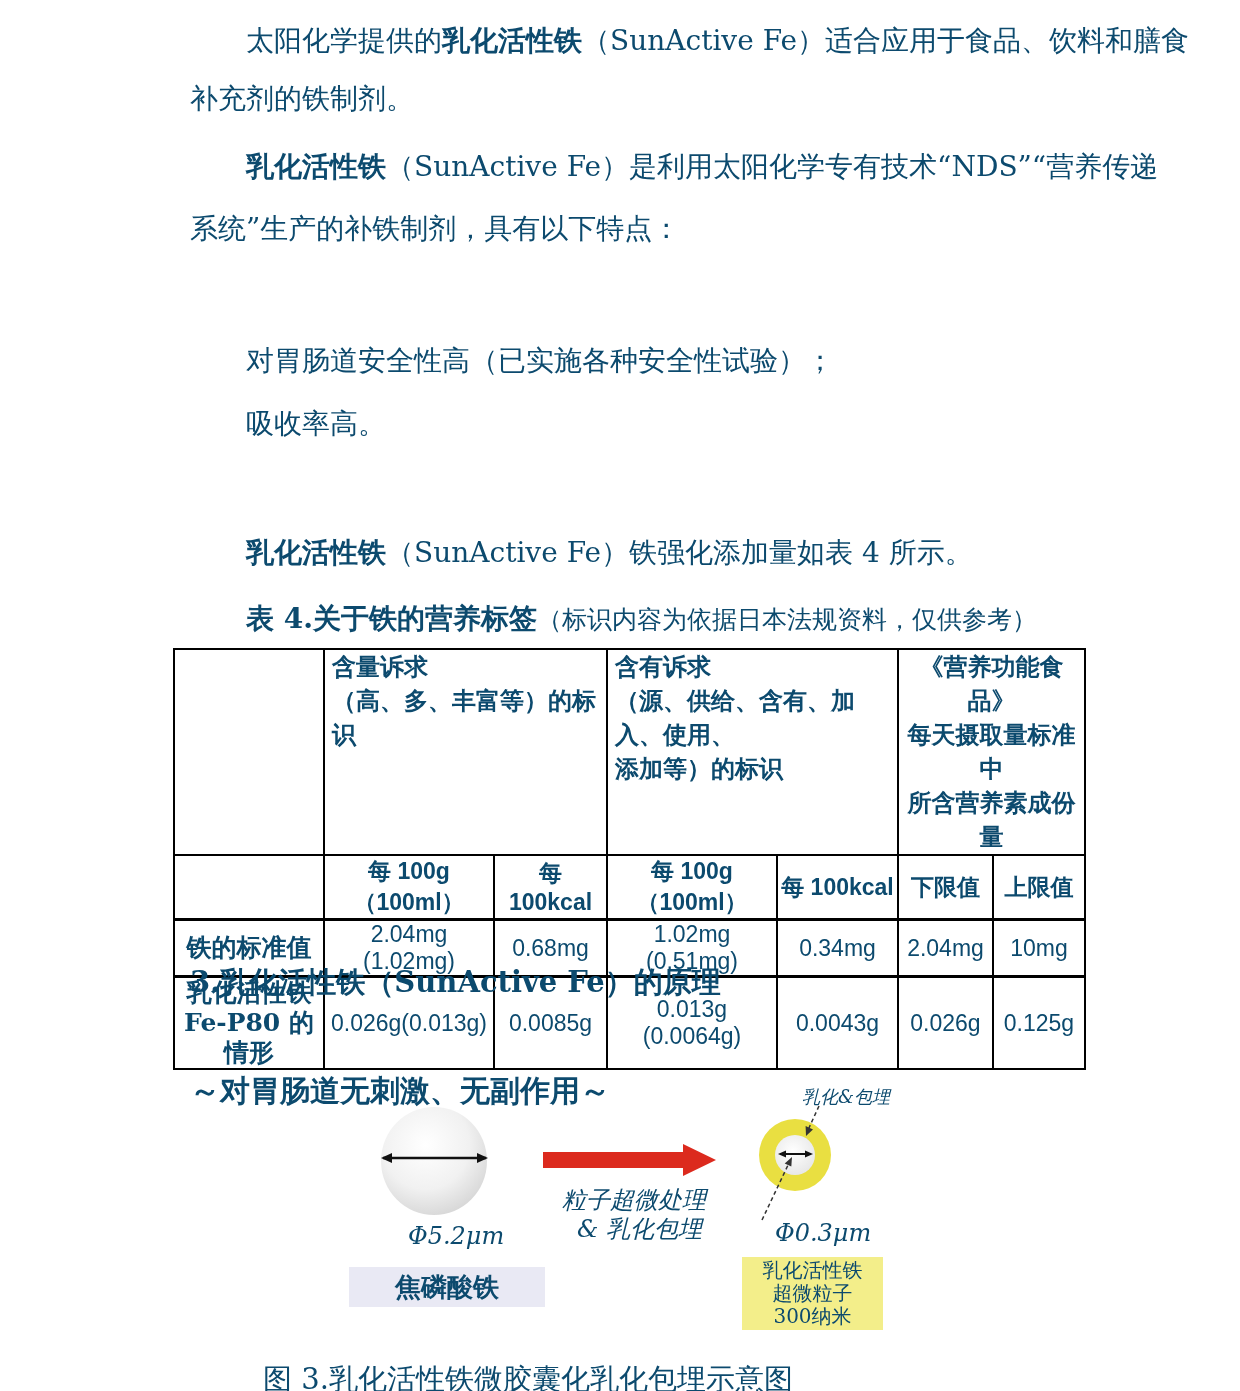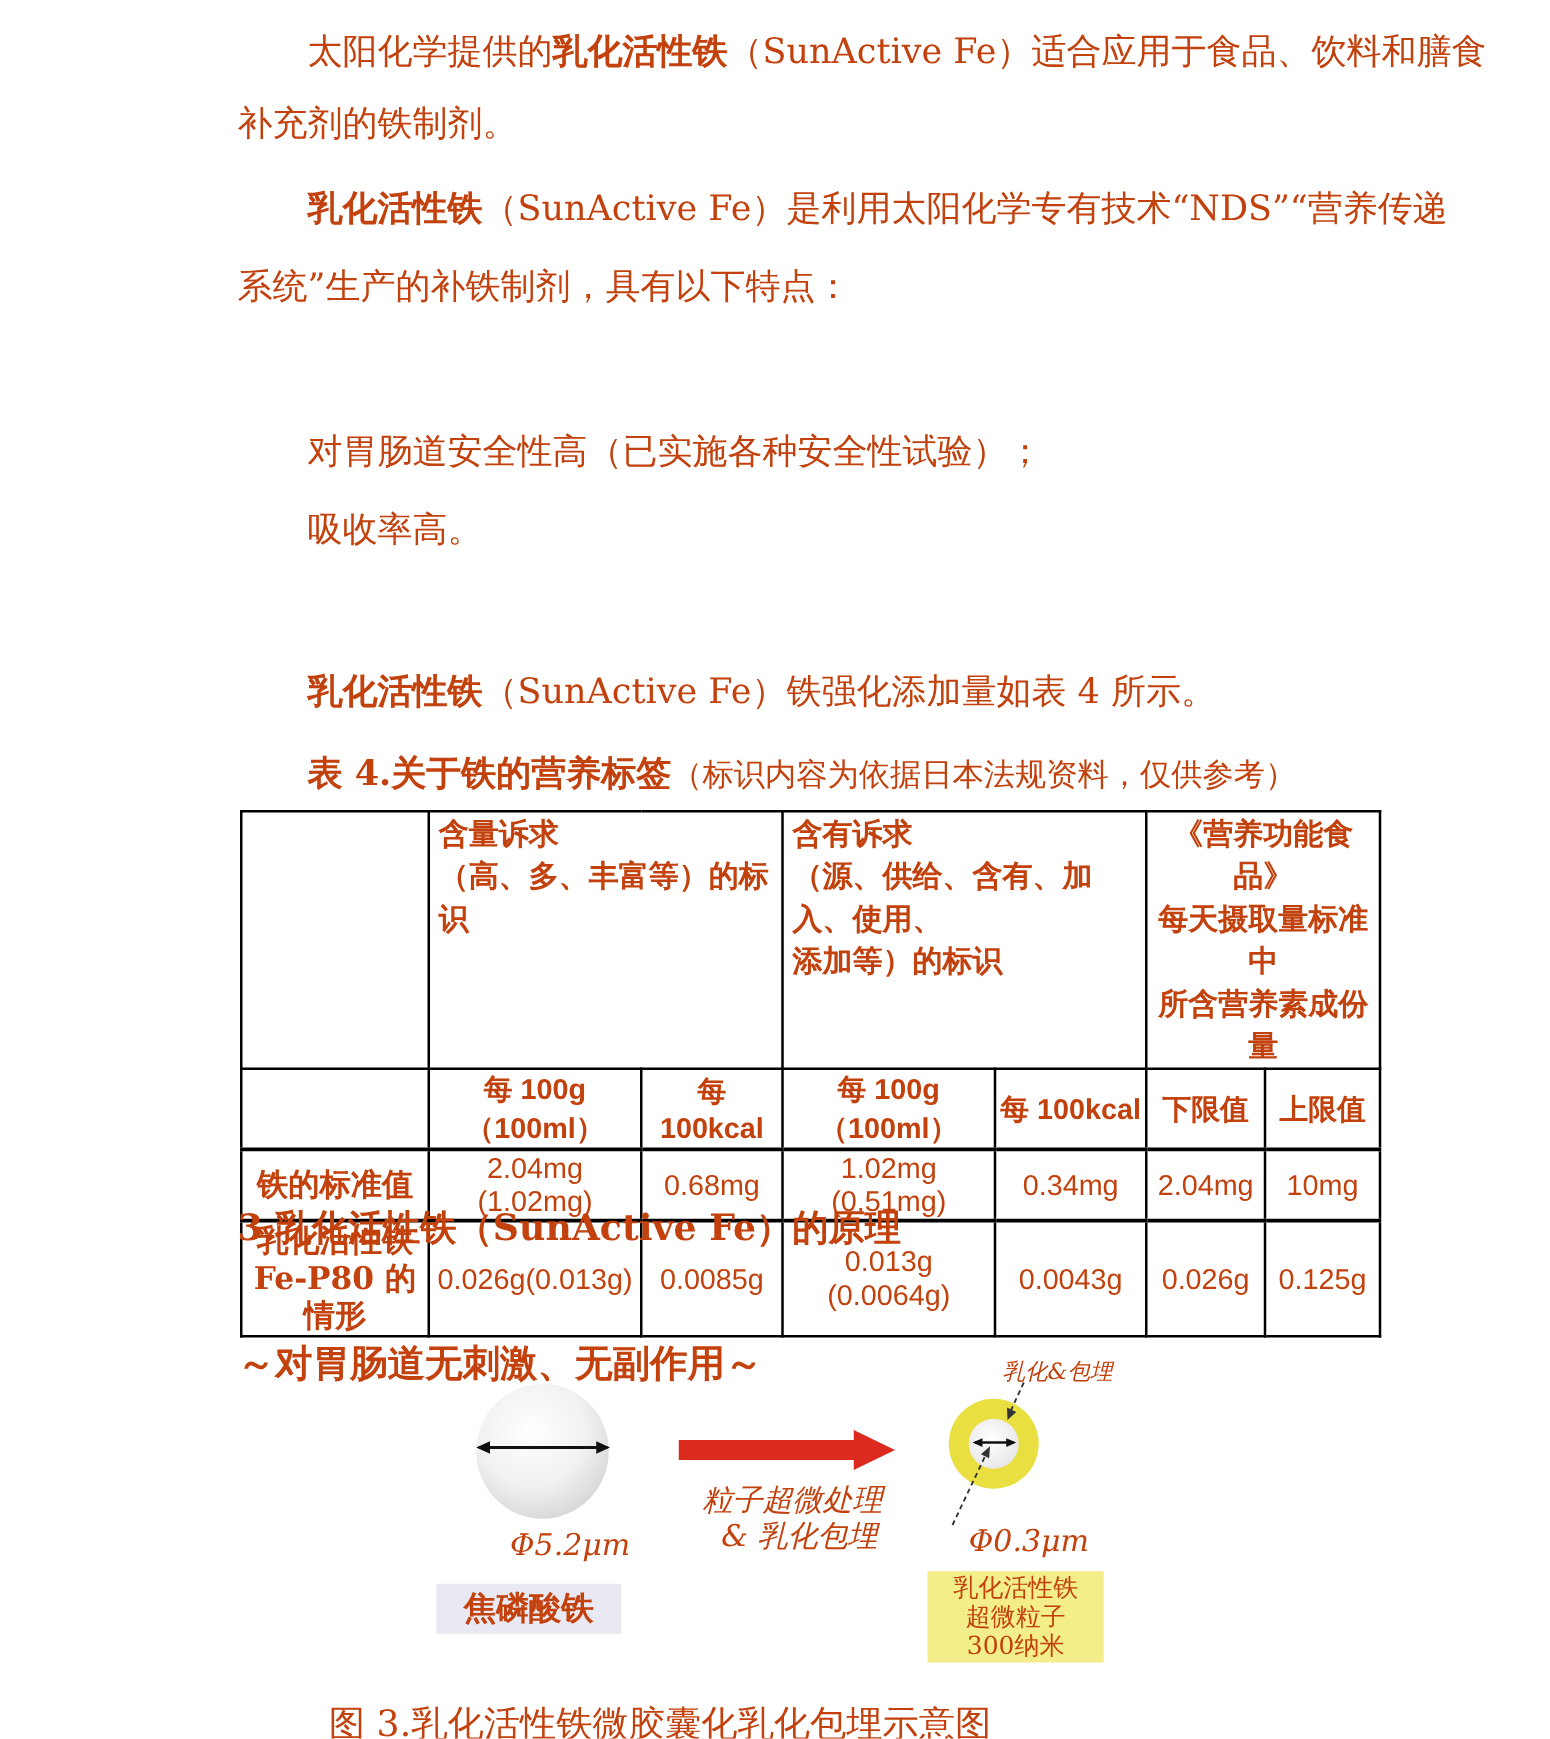--- a/index.html
+++ b/index.html
@@ -1,35 +1,35 @@
 <!DOCTYPE html>
 <html><head>
 <meta charset="utf-8">
 <style>
   html,body { margin:0; padding:0; background:#ffffff; }
   .page {
     position:relative; width:1240px; height:1391px; background:#ffffff;
-    font-family:"DejaVu Serif", serif; color:#c2410c; overflow:hidden;
+    font-family:"DejaVu Serif", serif; color:#0c4a6e; overflow:hidden;
   }
   
   .tline {
     position:absolute; left:190px; width:890px;
     font-size:28px; line-height:34px; white-space:nowrap;
   }
   .ind { padding-left:56px; }
   .tline b { font-weight:700; }
 
   
   .ttitle { position:absolute; left:190px; top:600px; white-space:nowrap; }
   .ttitle .tb { font-weight:700; font-size:28px; }
   .ttitle .it { font-size:25px; }
 
   
   table.ntable {
-    position:absolute; left:192px; top:648px;
+    position:absolute; left:173px; top:648px;
     border-collapse:collapse; table-layout:fixed;
   }
   table.ntable td {
     border:2px solid #000; overflow:hidden; padding:0 3px;
   }
   td.gh { font-weight:700; font-size:24px; line-height:34px; vertical-align:top; white-space:pre-line; padding-top:2px; }
   td.gh.left { text-align:left; padding-left:7px; }
   td.gh.center { text-align:center; }
   tr.shead td {
     font-family:"Liberation Sans", sans-serif; font-weight:700; font-size:23px;
@@ -42,21 +42,21 @@
   
   .heading { position:absolute; left:190px; top:963px; font-size:29px; font-weight:700; white-space:nowrap; }
   .subheading { position:absolute; left:190px; top:1071px; font-size:30px; font-weight:700; white-space:nowrap; }
 
   
   .figlabel { position:absolute; white-space:nowrap; }
   .phi { font-size:24px; font-family:"DejaVu Serif", serif;font-style:italic; }
   .kai { font-size:24px; font-style:italic; font-family:"DejaVu Serif", serif; }
   .coat { font-size:18px; font-style:italic; }
   .lbox {
-    position:absolute; left:349px; top:1267px; width:148px; height:40px;
+    position:absolute; left:349px; top:1267px; width:196px; height:40px;
     text-align:center; line-height:40px; font-size:26px; font-weight:700;
   }
   .rbox {
     position:absolute; left:742px; top:1257px; width:141px; height:73px;
     text-align:center; font-size:20px; line-height:23px; white-space:pre-line;
     padding-top:2px; box-sizing:border-box;
   }
   .caption {
     position:absolute; left:0; top:1360px; width:1056px; text-align:center;
     font-size:29px; font-weight:400;

